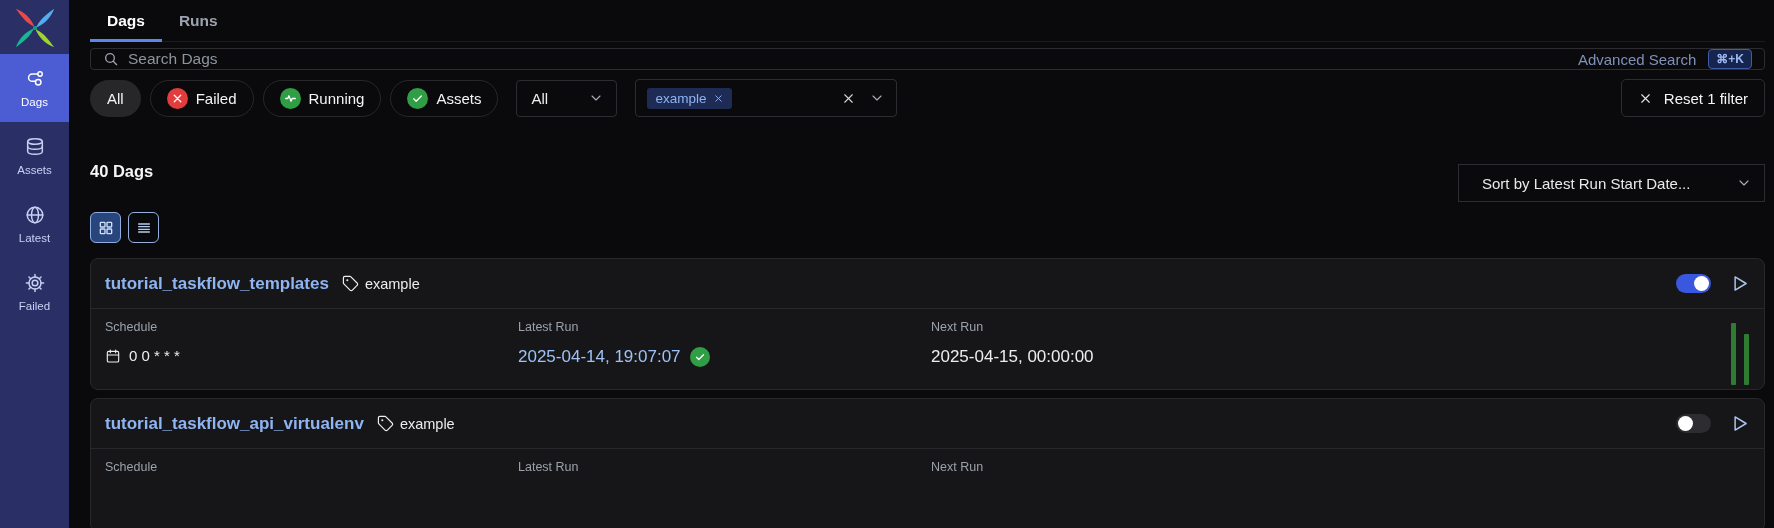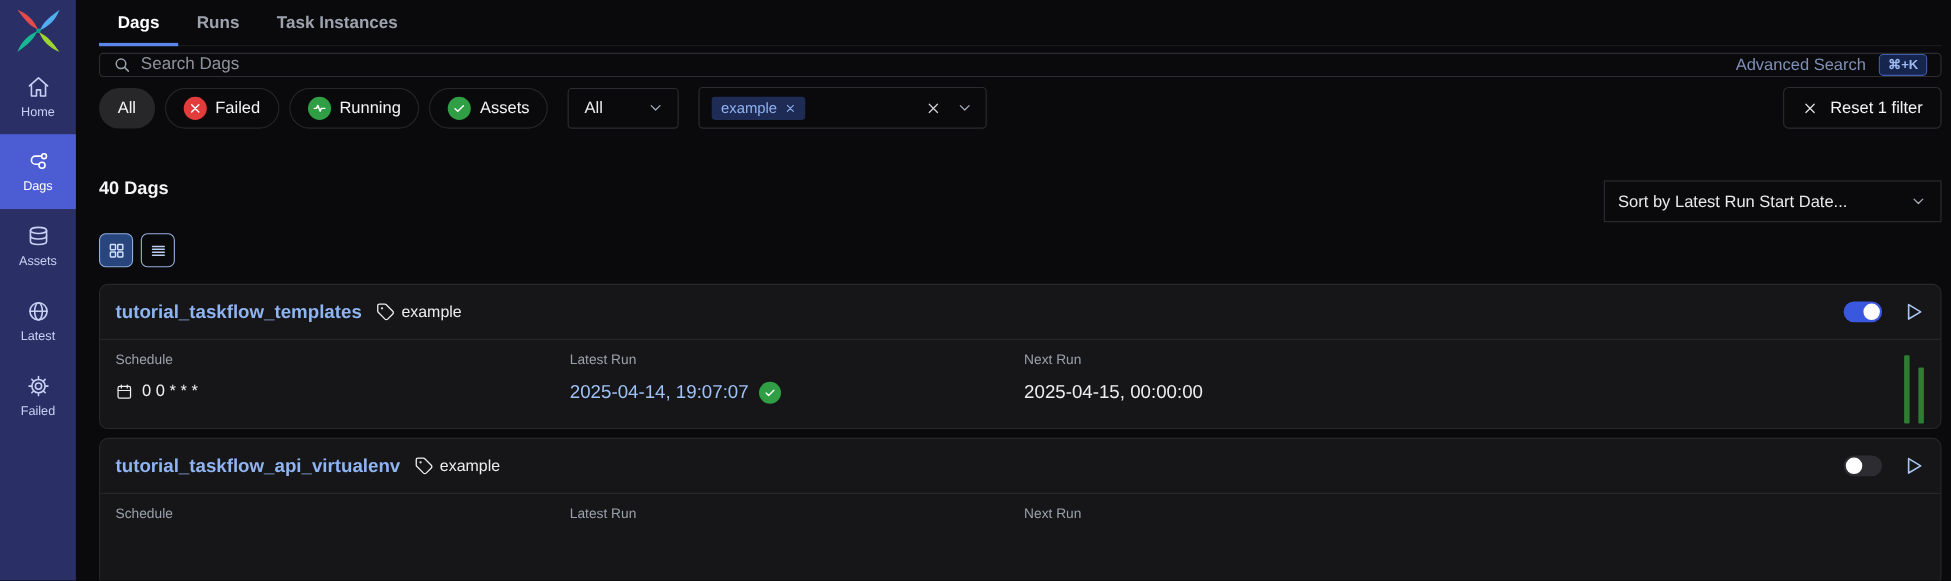--- a/index.html
+++ b/index.html
@@ -46,21 +46,21 @@
   .ms-tag { background:#1e2c55; color:#8fb3f3; font-size:13.5px; border-radius:3px; padding:3px 8px; display:flex; align-items:center; gap:7px; }
   .ms-tag svg { width:11px; height:11px; stroke:#8fb3f3; stroke-width:2; stroke-linecap:round; }
   .ms-right { margin-left:auto; display:flex; align-items:center; gap:13px; }
   .ms-right svg.x { width:15px; height:15px; stroke:#d4d4d8; stroke-width:1.8; stroke-linecap:round; }
 
   .reset-btn { margin-left:auto; height:38px; border:1px solid #2d2d31; border-radius:5px; display:flex; align-items:center; gap:11px; padding:0 16px; color:#f4f4f5; font-size:15px; cursor:pointer; background:transparent; }
   .reset-btn svg { width:15px; height:15px; stroke:#e4e4e7; stroke-width:1.8; stroke-linecap:round; }
 
   .heading-row { margin-top:23px; display:flex; align-items:center; }
   .dag-count { font-size:16.5px; font-weight:bold; color:#f5f5f6; }
-  .sort-select { margin-left:auto; width:307px; height:38px; border:1px solid #2d2d31; border-radius:0; display:flex; align-items:center; padding:0 12px 0 12px; color:#e9e9ea; font-size:15px; cursor:pointer;margin-top:24px; }
+  .sort-select { margin-left:auto; width:307px; height:38px; border:1px solid #2d2d31; border-radius:0; display:flex; align-items:center; padding:0 12px 0 23px; color:#e9e9ea; font-size:15px; cursor:pointer;margin-top:24px; }
 
   .view-toggles { margin-top:10px; display:flex; gap:7px; }
   .vbtn { width:31px; height:31px; border:1px solid #96b0de; border-radius:6px; background:transparent; display:flex; align-items:center; justify-content:center; color:#b9cdf0; cursor:pointer; }
   .vbtn.active { background:#29457e; border-color:#8fade0; color:#d2e1f8; }
   .vbtn svg { width:16px; height:16px; stroke:currentColor; fill:none; stroke-width:2; stroke-linecap:round; stroke-linejoin:round; }
 
   
   .card { margin-top:15px; border:1px solid #28282b; border-radius:8px; background:#161618; }
   .card + .card { margin-top:8px; }
   .card-head { height:50px; display:flex; align-items:center; padding:0 14px; border-bottom:1px solid #28282b; }
@@ -101,27 +101,20 @@
     <div class="logo">
       <svg viewBox="0 0 48 48">
         <path d="M24 24 C20 14 14 8 4 4 C10 12 14 18 22 22 Z" fill="#e54b4b"></path>
         <path d="M24 24 C34 20 40 14 44 4 C36 10 30 14 26 22 Z" fill="#51aef0"></path>
         <path d="M24 24 C28 34 34 40 44 44 C38 36 34 30 26 26 Z" fill="#9dd42f"></path>
         <path d="M24 24 C14 28 8 34 4 44 C12 38 18 34 22 26 Z" fill="#17b891"></path>
         <circle cx="24" cy="24" r="2.2" fill="#0aa38a"></circle>
       </svg>
     </div>
 
-    <div class="nav-item">
-      <svg viewBox="0 0 24 24">
-          <path d="M3 11 12 3l9 8"></path>
-          <path d="M5 10v11h5v-6h4v6h5V10"></path>
-        </svg>
-      <span class="nav-label">Home</span>
-    </div>
 
     <div class="nav-item active">
       <svg viewBox="0 0 24 24">
           <circle cx="17.5" cy="6.5" r="2.4"></circle>
           <circle cx="15.5" cy="15.5" r="3"></circle>
           <path d="M15 6.5H9a4 4 0 0 0 0 8h3.4"></path>
         </svg>
       <span class="nav-label">Dags</span>
     </div>
 
@@ -151,21 +144,20 @@
         </svg>
       <span class="nav-label">Failed</span>
     </div>
   </nav>
 
   <main class="main">
 
     <div class="tabs">
       <div class="tab active">Dags</div>
       <div class="tab">Runs</div>
-      <div class="tab">Task Instances</div>
     </div>
 
     <div class="searchbar">
       <svg class="mag" viewBox="0 0 24 24">
           <circle cx="10.5" cy="10.5" r="6.5"></circle>
           <path d="M15.4 15.4 20.5 20.5"></path>
         </svg>
       <span class="search-ph">Search Dags</span>
       <div class="search-right">
         <span class="adv-link">Advanced Search</span>

